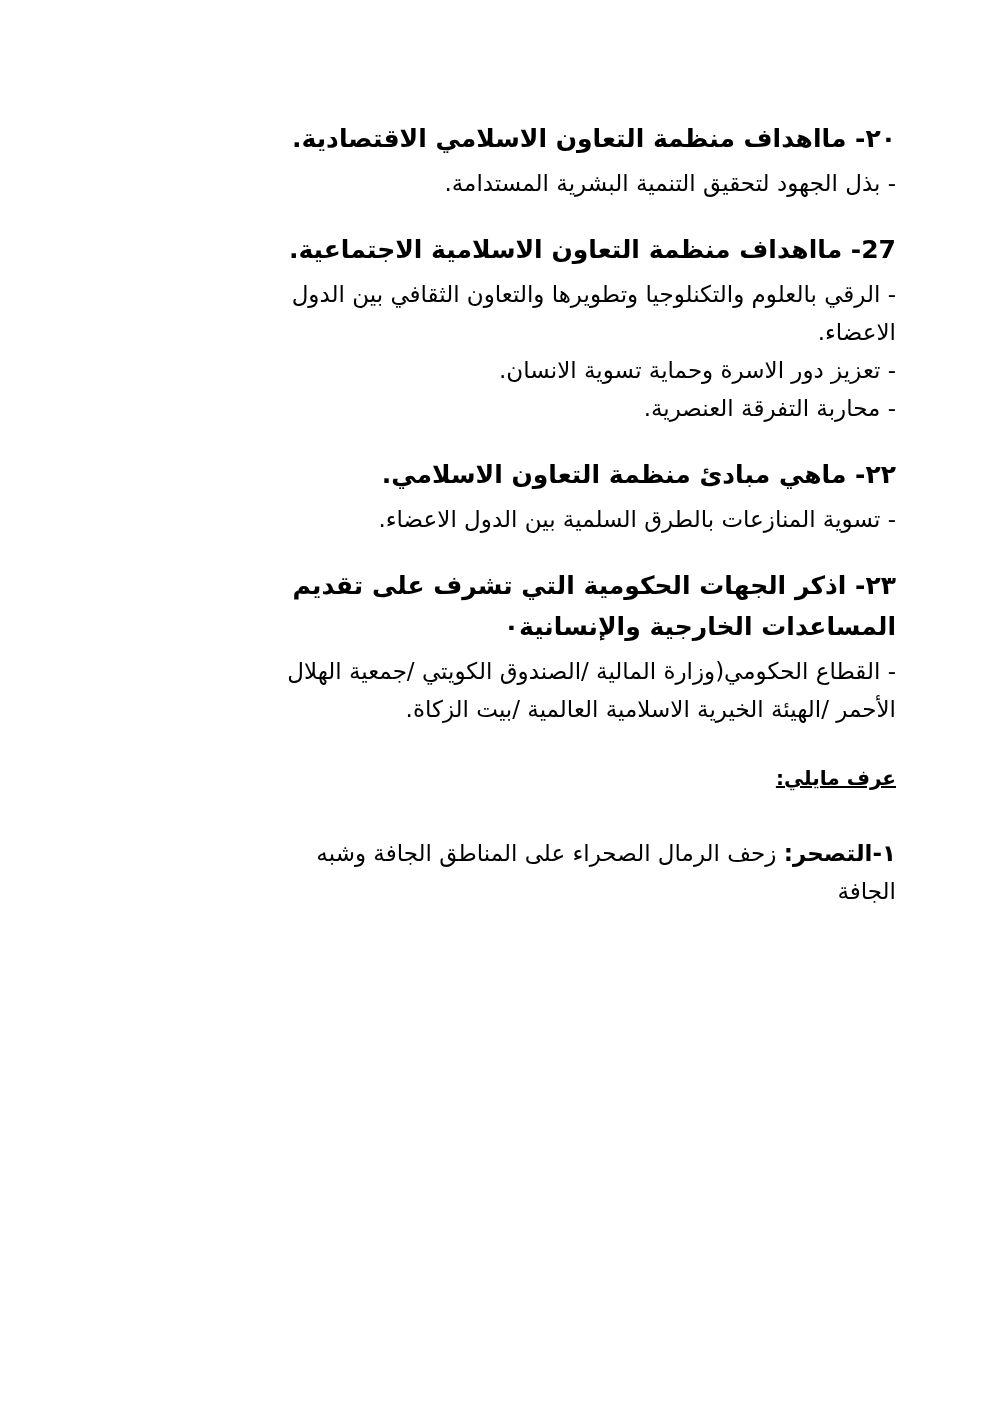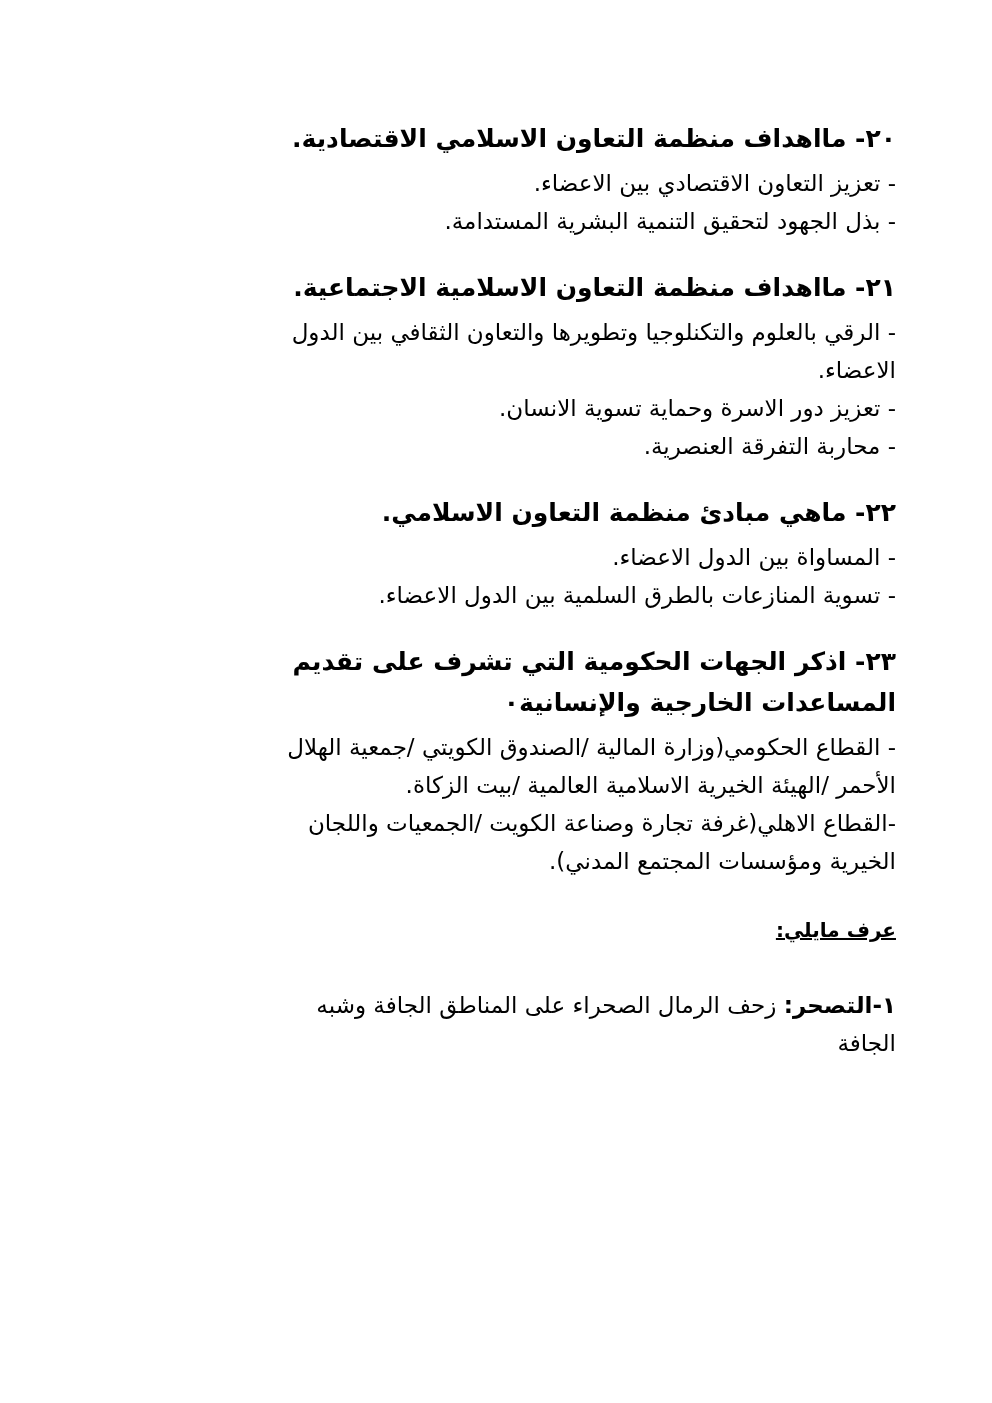--- a/index.html
+++ b/index.html
@@ -52,35 +52,32 @@
     font-weight: bold;
   }
 </style>
 </head>
 <body>
 
 <div class="page">
   <div id="content">
       <div class="section">
         <div class="heading">٢٠- مااهداف منظمة التعاون الاسلامي الاقتصادية.</div>
-        <div class="item">- تعزيز التعاون الاقتصادي بين الاعضاء.</div>
         <div class="item">- بذل الجهود لتحقيق التنمية البشرية المستدامة.</div>
       </div>
       <div class="section">
-        <div class="heading">٢١- مااهداف منظمة التعاون الاسلامية الاجتماعية.</div>
+        <div class="heading">27- مااهداف منظمة التعاون الاسلامية الاجتماعية.</div>
         <div class="item">- الرقي بالعلوم والتكنلوجيا وتطويرها والتعاون الثقافي بين الدول الاعضاء.</div>
         <div class="item">- تعزيز دور الاسرة وحماية تسوية الانسان.</div>
         <div class="item">- محاربة التفرقة العنصرية.</div>
       </div>
       <div class="section">
         <div class="heading">٢٢- ماهي مبادئ منظمة التعاون الاسلامي.</div>
-        <div class="item">- المساواة بين الدول الاعضاء.</div>
         <div class="item">- تسوية المنازعات بالطرق السلمية بين الدول الاعضاء.</div>
       </div>
       <div class="section">
         <div class="heading">٢٣- اذكر الجهات الحكومية التي تشرف على تقديم المساعدات الخارجية والإنسانية٠</div>
         <div class="item">- القطاع الحكومي(وزارة المالية /الصندوق الكويتي /جمعية الهلال الأحمر /الهيئة الخيرية الاسلامية العالمية /بيت الزكاة.</div>
-        <div class="item">-القطاع الاهلي(غرفة تجارة وصناعة الكويت /الجمعيات واللجان الخيرية ومؤسسات المجتمع المدني).</div>
       </div>
       <div class="def-heading">عرف مايلي:</div>
       <div class="def-entry"><span class="term">١-التصحر:</span><span> زحف الرمال الصحراء على المناطق الجافة وشبه الجافة</span></div>
     </div>
 </div>
 
 </body></html>

